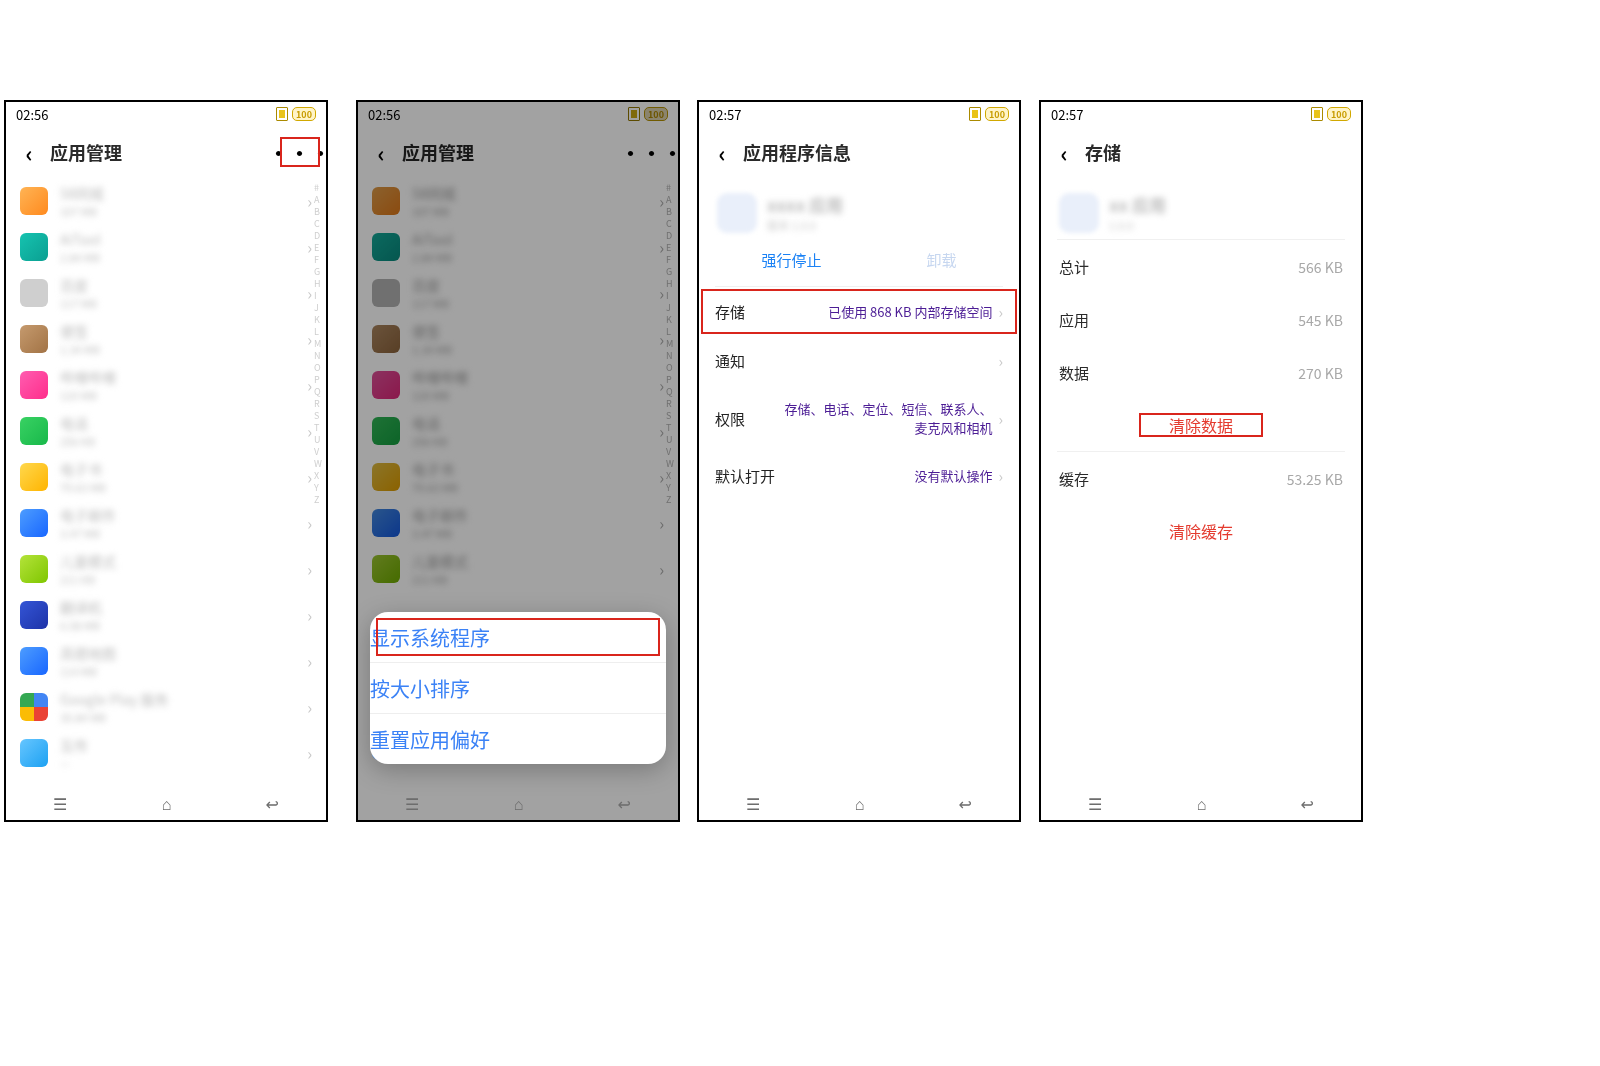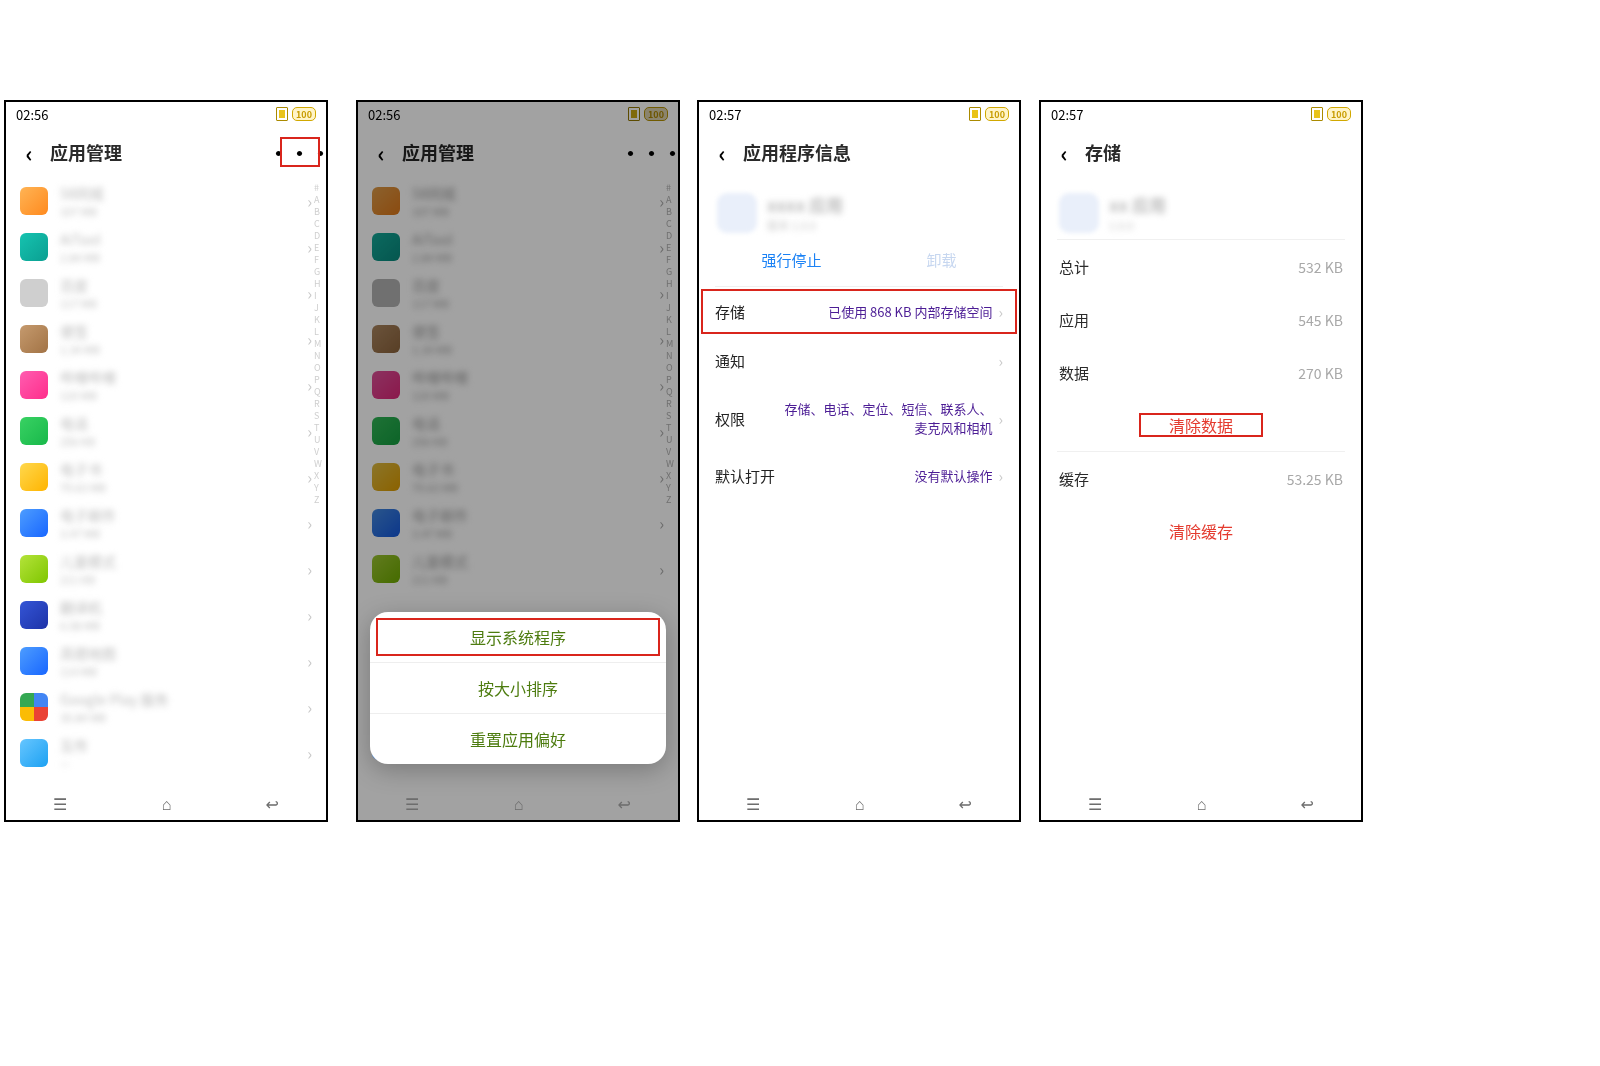--- a/index.html
+++ b/index.html
@@ -87,21 +87,21 @@
   
   .dimlayer{position:absolute;inset:0;background:rgba(0,0,0,.30);pointer-events:none}
   .sheet{
     position:absolute;left:12px;right:12px;bottom:56px;
     background:var(--sheet);border-radius:18px;
     box-shadow:0 6px 24px var(--shadow);
     overflow:hidden;
     z-index:5;
     pointer-events:auto;
   }
-  .sheet .opt{height:50px;display:flex;align-items:center;justify-content:center;font-size:16px;color:#4d7c0f;border-top:1px solid #eee}
+  .sheet .opt{height:50px;display:flex;align-items:center;font-size:20px;color:#3b82f6;border-top:1px solid #eee}
   .sheet .opt:first-child{border-top:none}
   .hl-box{outline:2px solid var(--hl);outline-offset:-8px}
   .peek{position:absolute;left:14px;bottom:60px;display:flex;align-items:center;gap:10px;filter:blur(.4px)}
   .peek .ic{width:26px;height:26px;border-radius:7px;background:linear-gradient(135deg,#3aa5ff,#1766ff)}
   .peek .lbl{font-size:14px;color:#4a4a4a}
 
   
   .info-head{display:flex;align-items:center;gap:10px;padding:14px 18px 6px}
   .info-head .ic{width:40px;height:40px;border-radius:10px;background:#e9effa;filter:blur(2px)}
   .info-head .ttl{font-size:17px;font-weight:600;color:#bdbdbd;filter:blur(3px)}
@@ -512,21 +512,21 @@
     <div class="info-head">
       <div class="ic"></div>
       <div>
         <div class="ttl">xx 应用</div>
         <div class="sub">1.0.0</div>
       </div>
     </div>
     <div class="line"></div>
     <div class="srow">
       <span>总计</span>
-        <span class="v">532 KB</span>
+        <span class="v">566 KB</span>
     </div>
     <div class="srow">
       <span>应用</span>
         <span class="v">545 KB</span>
     </div>
     <div class="srow">
       <span>数据</span>
         <span class="v">270 KB</span>
     </div>
     <div class="action red">

